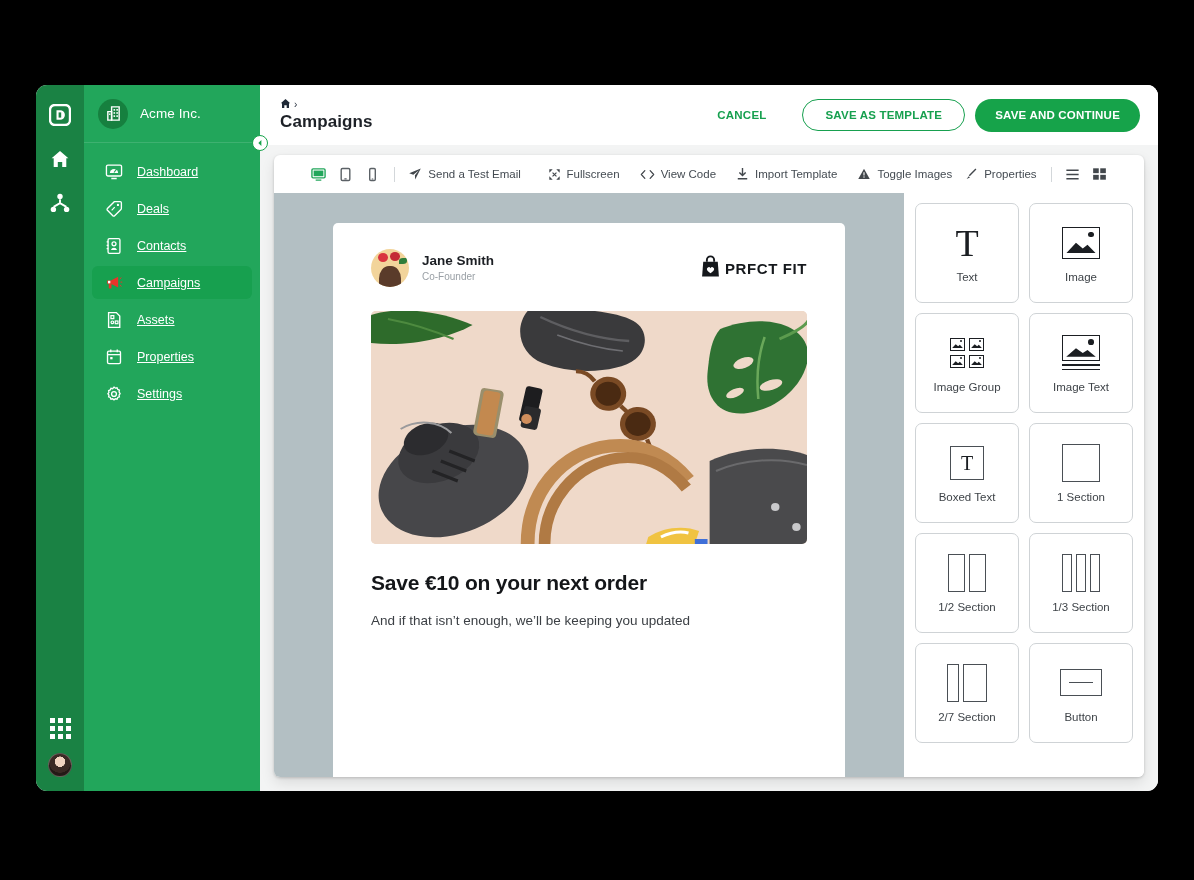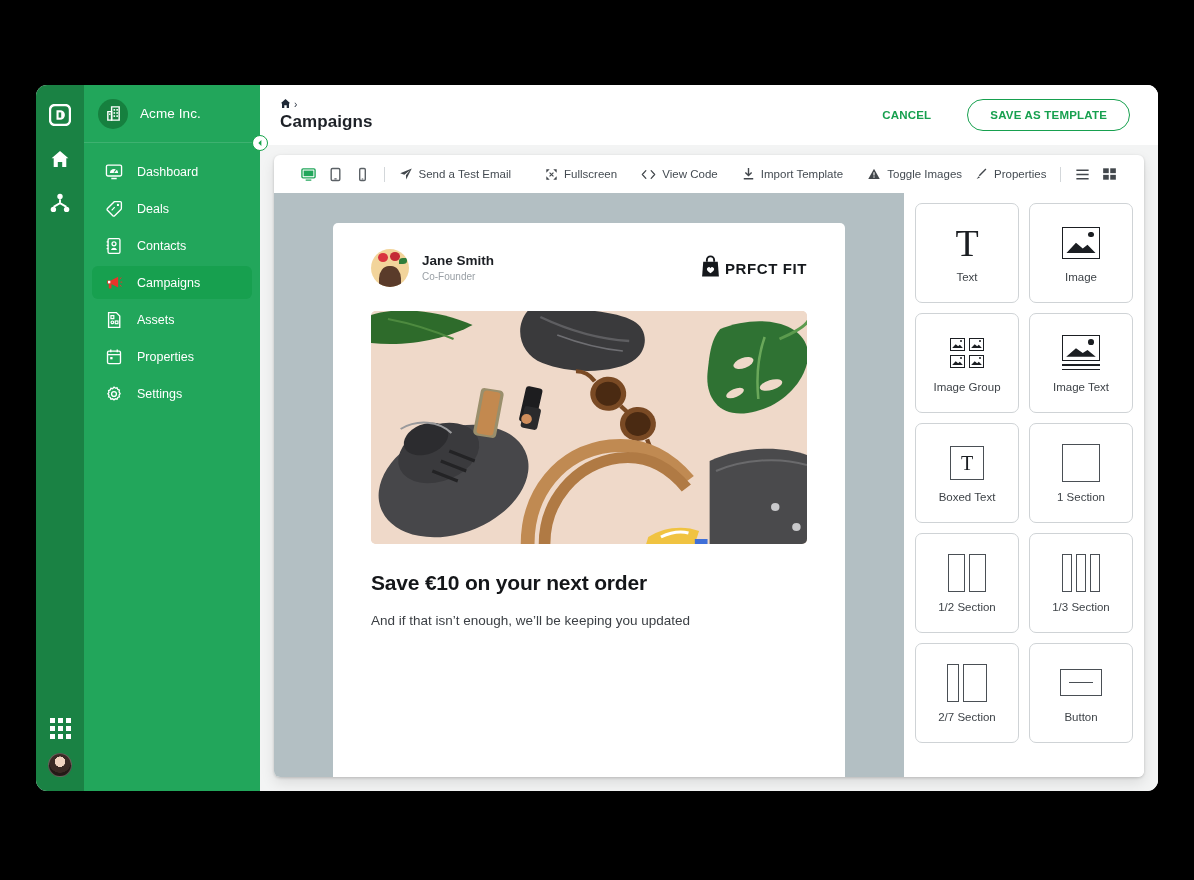--- a/index.html
+++ b/index.html
@@ -77,20 +77,21 @@
   #nav { padding-top: 12px; }
   .nav-item {
     height: 33px;
     margin: 0 8px 4px 8px;
     border-radius: 6px;
     display: flex; align-items: center; gap: 13px;
     padding-left: 12px;
     color: #ffffff;
     font-size: 12.5px;
     cursor: pointer;
+    text-decoration: underline;
   }
   .nav-item .ni-icon { width: 20px; height: 20px; display: flex; align-items: center; justify-content: center; flex-shrink: 0; }
   .nav-item.active { background: #17a04f; }
 
   
   #collapse-toggle {
     position: absolute;
     right: -8px; top: 50px;
     width: 16px; height: 16px; border-radius: 50%;
     background: #ffffff;
@@ -154,21 +155,21 @@
     flex: 1;
     display: flex; flex-direction: column;
     overflow: hidden;
     min-height: 0;
   }
 
   
   #editor-toolbar {
     height: 38px;
     display: flex; align-items: center;
-    padding: 0 21px;
+    padding: 0 31px;
     flex-shrink: 0;
     font-size: 11.5px;
     color: #444b52;
     gap: 0;
   }
   .tb-group { display: flex; align-items: center; }
   .tb-item {
     display: flex; align-items: center; gap: 6px;
     padding: 4px 6px;
     cursor: pointer;
@@ -442,20 +443,21 @@
             <svg width="11" height="11" viewBox="0 0 12 12">
               <path d="M6 1.2 .9 5.8h1.3V11h2.5V8h2.6v3h2.5V5.8h1.3z" fill="#1f2937"></path>
             </svg>
           </span>
           <span>›</span>
         </div>
         <div id="page-title">Campaigns</div>
       </div>
       <button class="btn" id="cancel-btn">CANCEL</button>
       <button class="btn" id="save-template-btn">SAVE AS TEMPLATE</button>
+      <button class="btn" id="save-continue-btn">SAVE AND CONTINUE</button>
     </div>
 
     <div id="editor-card">
 
       <div id="editor-toolbar">
         <div class="tb-group">
           <span class="tb-item">
             <svg width="15" height="15" viewBox="0 0 16 16">
               <rect x="1" y="2" width="14" height="9.6" rx="1.2" fill="none" stroke="#22a65b" stroke-width="1.5"></rect>
               <rect x="2.8" y="3.8" width="10.4" height="6" fill="#22a65b"></rect>

